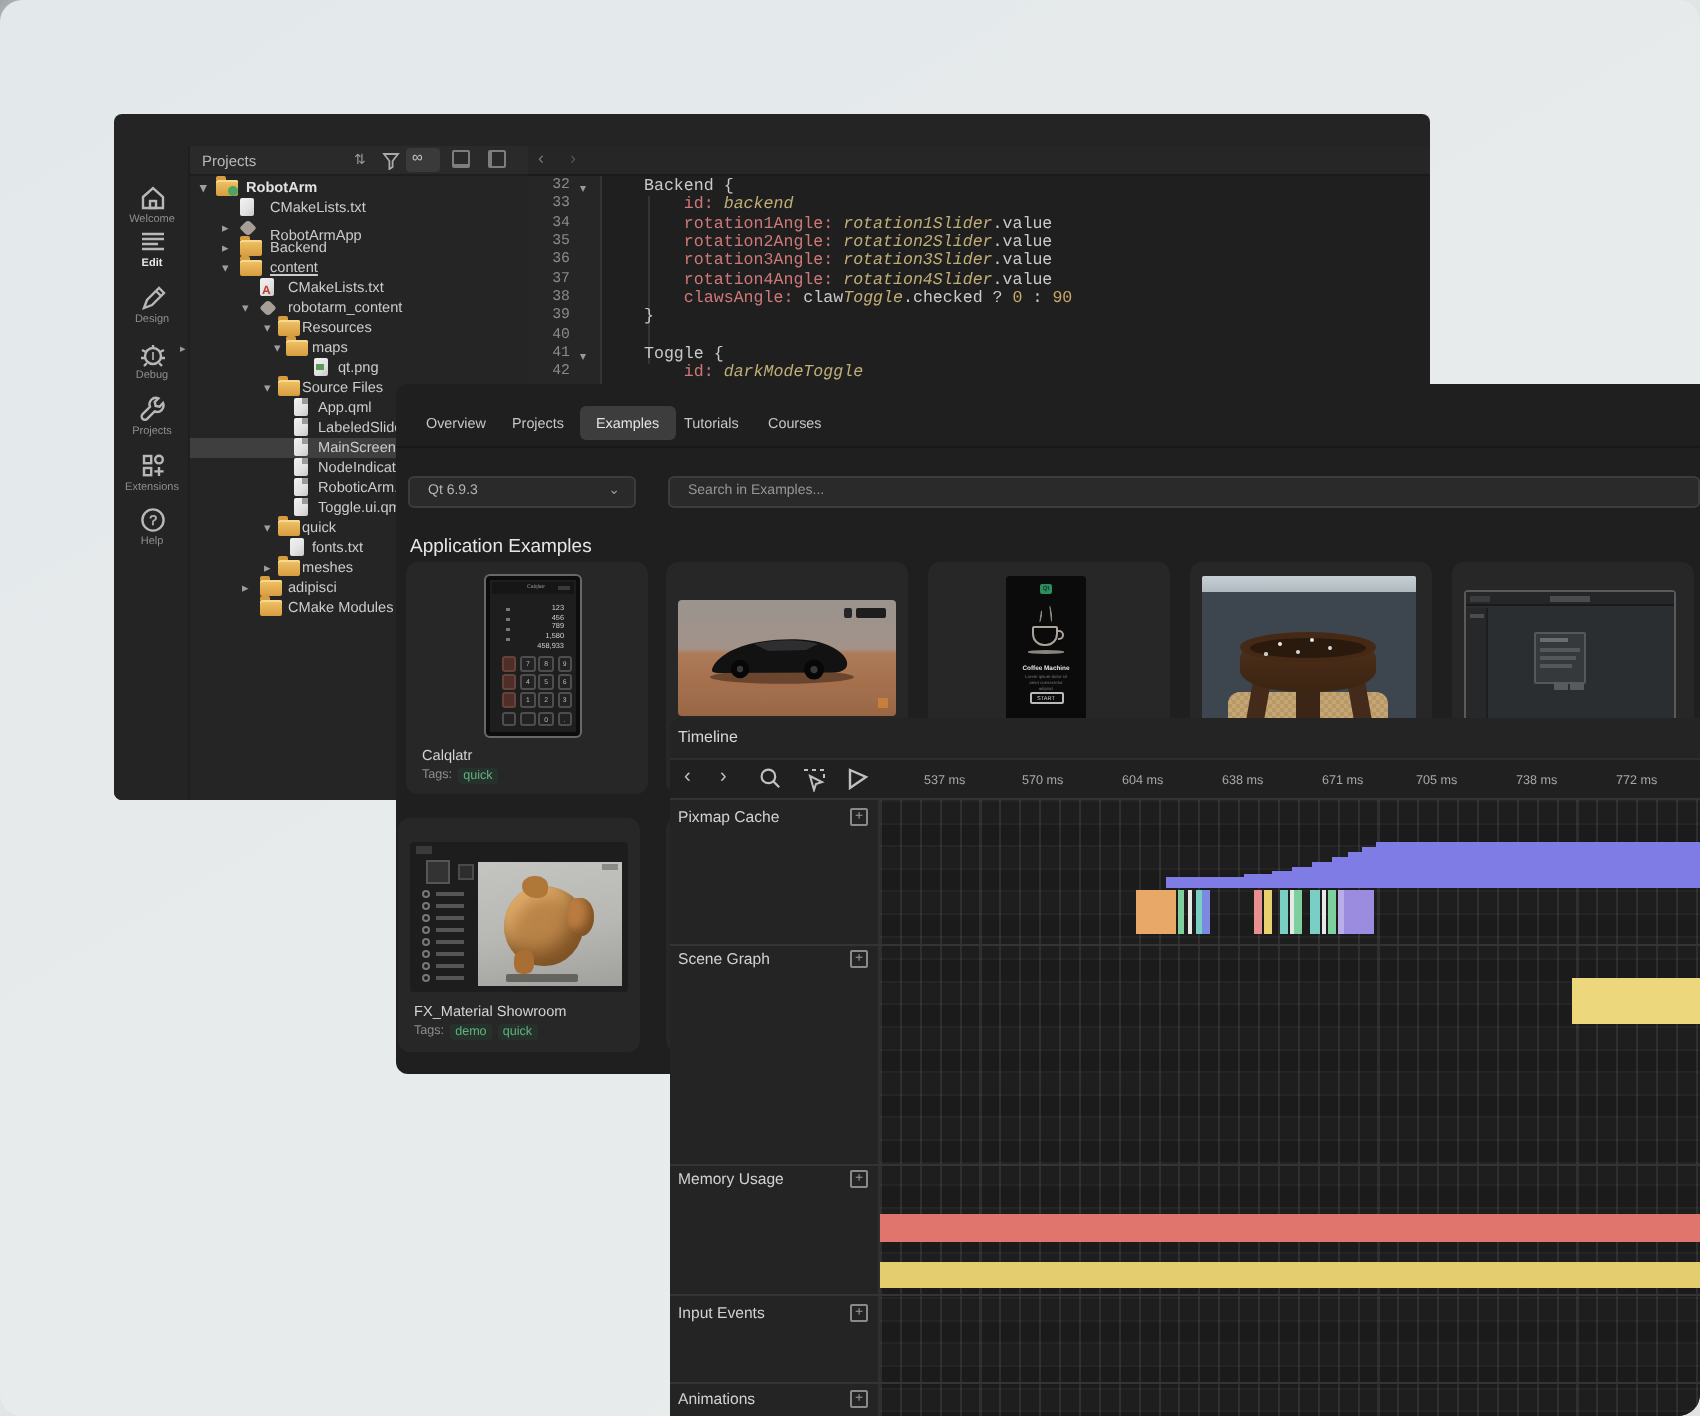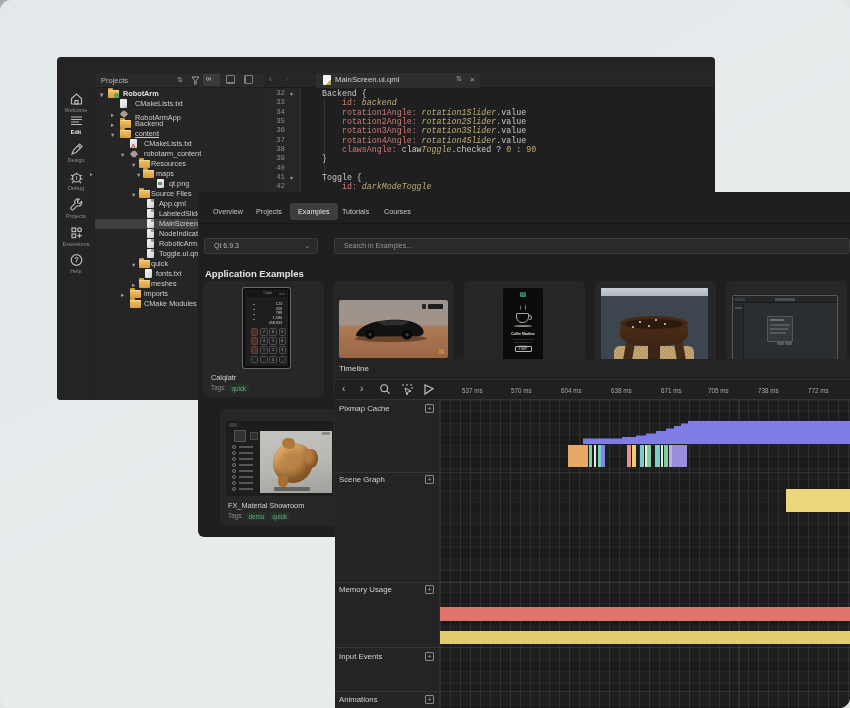--- a/index.html
+++ b/index.html
@@ -31,21 +31,21 @@
 .codebg { position:absolute; left:36px; top:0; width:415px; height:312px; background:#1f1f1f; border-left:1px solid #343434; }
 .lnums { position:absolute; left:0; top:1px; width:21px; text-align:right; font-size:7.4px; line-height:9.35px; color:#8a8a8a; font-family:"Liberation Mono",monospace; }
 .code { position:absolute; left:58px; top:1px; font-size:8.3px; line-height:9.35px; font-family:"Liberation Mono",monospace; color:#c9c9c9; white-space:pre; }
 .kp { color:#cf7878; } .it { color:#c0ae76; font-style:italic; } .nm { color:#c9a86a; }
 
 
 .winmid { position:absolute; left:198px; top:192px; width:652px; height:345px; background:#1f1f1f; border-radius:6px 0 0 6px; }
 .wtab { position:absolute; top:11px; height:17px; font-size:7.2px; color:#c6c6c6; line-height:17px; padding:0 8px; border-radius:3px; }
 .wtab.sel { background:#3d3d3d; color:#e3e3e3; }
 .combo, .search { position:absolute; top:46px; height:16px; background:#2a2a2a; border:1px solid #3c3c3c; border-radius:3px; font-size:7px; color:#b5b5b5; line-height:14px; padding-left:9px; }
-.h1 { position:absolute; left:7px; top:76px; font-size:9.5px; font-weight:bold; color:#e6e6e6; }
+.h1 { position:absolute; left:7px; top:76px; font-size:9.5px; font-weight:normal; color:#e6e6e6; }
 .card { position:absolute; width:121px; background:#272727; border-radius:6px; }
 .cname { position:absolute; left:8px; top:92px; font-size:7.3px; color:#d3d3d3; }
 .ctags { position:absolute; left:8px; top:103px; font-size:6.3px; color:#8e8e8e; }
 .ctags em { color:#62b07f; font-style:normal; margin-left:3px; background:#27312b; border-radius:2px; padding:0.5px 2.5px; }
 
 
 .winfront { position:absolute; left:335px; top:359px; width:515px; height:349px; background:#202020; border-radius:6px 0 0 0; }
 .tl-title { position:absolute; left:4px; top:5px; font-size:8px; color:#d8d8d8; }
 .tl-toolbar { position:absolute; left:0; top:20px; width:515px; height:21px; border-top:1px solid #2e2e2e; border-bottom:1px solid #333333; }
 .tl-time { position:absolute; top:7px; font-size:6.3px; color:#a8a8a8; }
@@ -71,26 +71,20 @@
           <path d="M1,1 h7 l-2.7,3.5 v3 l-1.6,1 v-4 Z" fill="none" stroke="#aaaaaa" stroke-width="0.9"></path>
         </svg>
       <span style="position:absolute;left:108px;top:1px;width:17px;height:12px;background:#3a3a3a;border-radius:2px;"></span>
       <span style="position:absolute;left:111px;top:1px;font-size:7.5px;color:#c8c8c8;">∞</span>
       <span style="position:absolute;left:131px;top:2px;width:9px;height:9px;border:1px solid #7e7e7e;border-radius:1px;box-shadow:inset 0 -3px 0 -2px #7e7e7e;"></span>
       <span style="position:absolute;left:149px;top:2px;width:9px;height:9px;border:1px solid #7e7e7e;border-radius:1px;box-shadow:inset 3px 0 0 -2px #7e7e7e;"></span>
     </div>
     <div class="tabbar">
       <span style="position:absolute;left:5px;top:1px;font-size:9px;color:#777;">‹</span>
       <span style="position:absolute;left:21px;top:1px;font-size:9px;color:#555;">›</span>
-      <div class="tab">
-        <span style="position:absolute;left:7px;top:2px;width:8px;height:10px;background:linear-gradient(135deg,#f5f5f5 70%,#c9a85c 70%);border-radius:1px;"></span>
-        <span style="position:absolute;left:19px;top:2px;font-size:7.8px;color:#d2d2d2;">MainScreen.ui.qml</span>
-        <span style="position:absolute;left:140px;top:2px;font-size:7px;color:#9a9a9a;">⇅</span>
-        <span style="position:absolute;left:154px;top:2px;font-size:8px;color:#b5b5b5;">×</span>
-      </div>
     </div>
     <div class="sidebar" id="sidebar">
         <div class="mode" style="top:19px;">
           <svg width="15" height="14" viewBox="0 0 15 14" fill="none" stroke="#b8b8b8" stroke-width="1.2">
             <path d="M2.5,6.5 L7.5,2 L12.5,6.5 L12.5,12 L2.5,12 Z"></path>
             <rect x="6" y="8.5" width="3" height="3.5"></rect>
           </svg>
           <span class="lbl" style="">Welcome</span>
         </div>
         <div class="mode" style="top:41px;">
@@ -237,21 +231,21 @@
           <i style="left:61px;top:0;">fonts.txt</i>
         </div>
         <div class="trow" style="top:191px;">
           <i class="ar" style="left:37px;">▸</i>
           <i class="fold" style="left:44px;"></i>
           <i style="left:56px;top:0;">meshes</i>
         </div>
         <div class="trow" style="top:201px;">
           <i class="ar" style="left:26px;">▸</i>
           <i class="fold" style="left:35px;"></i>
-          <i style="left:49px;top:0;">imports</i>
+          <i style="left:49px;top:0;">adipisci</i>
         </div>
         <div class="trow" style="top:211px;">
           <i class="fold" style="left:35px;"></i>
           <i style="left:49px;top:0;">CMake Modules</i>
         </div>
       </div>
     <div class="editor">
       <div class="codebg"></div>
       <div class="abs" style="left:60px;top:10px;width:1px;height:84px;background:#343434;"></div>
         <div class="lnums">32<br>33<br>34<br>35<br>36<br>37<br>38<br>39<br>40<br>41<br>42</div>
@@ -368,21 +362,21 @@
             <div class="abs" style="left:34px;top:20px;width:26px;height:26px;background:#36393c;border:0.8px solid #55585b;border-radius:1px;">
               <div class="abs" style="left:2px;top:2px;width:14px;height:2px;background:#6a6d70;"></div>
               <div class="abs" style="left:2px;top:7px;width:20px;height:1.5px;background:#55585b;"></div>
               <div class="abs" style="left:2px;top:11px;width:18px;height:1.5px;background:#55585b;"></div>
               <div class="abs" style="left:2px;top:15px;width:16px;height:1.5px;background:#55585b;"></div>
               <div class="abs" style="left:9px;top:24px;width:7px;height:3.5px;background:#585b5e;"></div>
               <div class="abs" style="left:17px;top:24px;width:7px;height:3.5px;background:#585b5e;"></div>
             </div>
           </div>
         </div>
-        <div class="card" style="left:22px;top:217px;height:117px;">
+        <div class="card" style="left:1px;top:217px;height:117px;">
           <div class="abs" style="left:6px;top:12px;width:109px;height:75px;background:#1d1d1d;border-radius:2px;">
             <div class="abs" style="left:3px;top:2px;width:8px;height:4px;background:#3a3a3a;"></div>
             <div class="abs" style="left:8px;top:9px;width:12px;height:12px;background:#333;border:0.8px solid #555;"></div>
             <div class="abs" style="left:24px;top:11px;width:8px;height:8px;background:#2d2d2d;border:0.8px solid #4a4a4a;"></div>
             <div id="fxlist" class="abs" style="left:4px;top:24px;width:30px;height:48px;">
               <div class="abs" style="left:2px;top:0px;width:4px;height:4px;border:0.8px solid #777;border-radius:50%;"></div>
               <div class="abs" style="left:9px;top:1px;width:14px;height:2px;background:#555;"></div>
               <div class="abs" style="left:2px;top:6px;width:4px;height:4px;border:0.8px solid #777;border-radius:50%;"></div>
               <div class="abs" style="left:9px;top:7px;width:14px;height:2px;background:#555;"></div>
               <div class="abs" style="left:2px;top:12px;width:4px;height:4px;border:0.8px solid #777;border-radius:50%;"></div>

